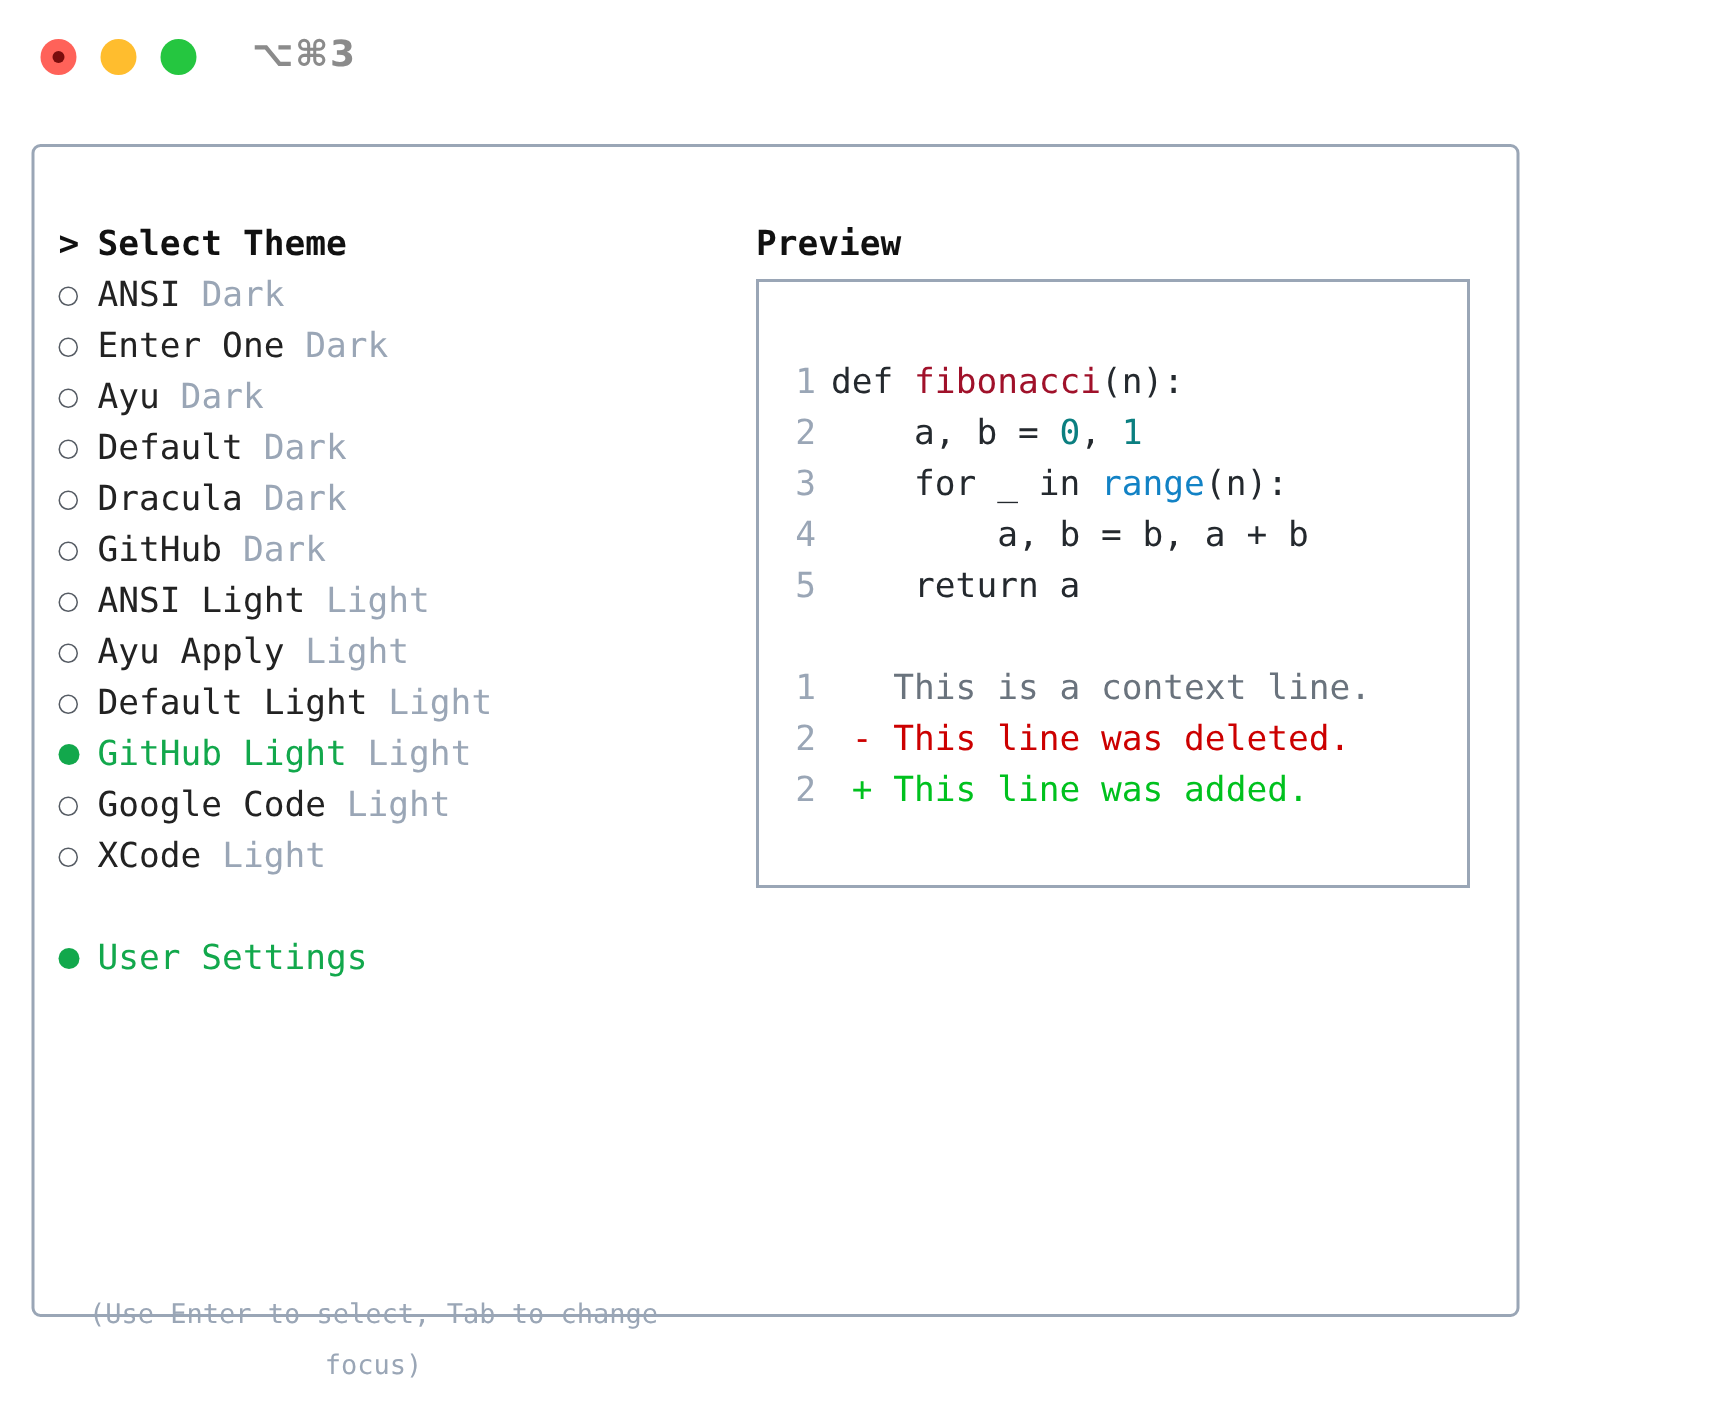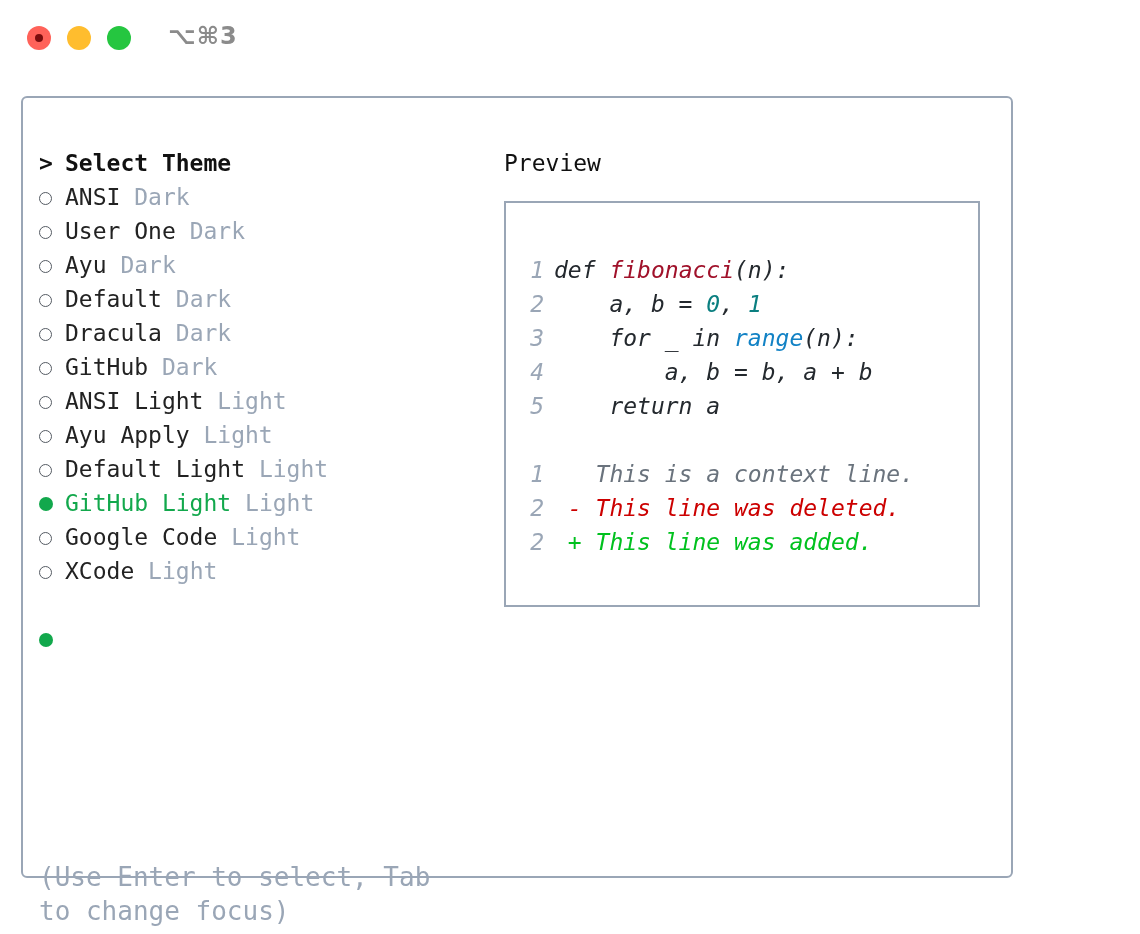--- a/index.html
+++ b/index.html
@@ -138,49 +138,49 @@
   }
   .row.selected .label { color: #12a84c; }
   .tag { color: #9aa6b6; }
   .gap { height: 34px; }
 
   .hint {
     position: absolute;
     left: 16px;
     top: 762px;
     width: 420px;
-    font-size: 26px;
+    font-size: 18px;
     line-height: 34px;
     color: #9aa6b6;
     white-space: pre-wrap;
+    text-align: center;
   }
 
   
   .right-col {
     position: absolute;
     left: 481px;
     top: 48px;
     width: 490px;
   }
   .preview-title {
     font-size: 23px;
-    font-weight: normal;
+    font-weight: bold;
     color: #111111;
     height: 34px;
     display: flex;
     align-items: center;
   }
   .preview-box {
-    margin-top: 21px;
+    margin-top: 6px;
     width: 476px;
     height: 406px;
     border: 2px solid #9aa6b6;
     box-sizing: border-box;
     position: relative;
-    font-style: italic;
   }
   .code {
     position: absolute;
     left: 14px;
     top: 50px;
     font-size: 23px;
     line-height: 34px;
     white-space: pre;
   }
   .cline { display: block; height: 34px; }
@@ -218,38 +218,38 @@
     <div class="panel-body">
 
       <div class="left-col">
 
         <div class="row">
           <span class="marker"><span class="caret">&gt;</span></span><span class="row-title">Select Theme</span>
         </div>
 
         <div id="theme-items">
             <div class="row"><span class="marker"><span class="bullet-empty"></span></span><span class="label">ANSI</span><span> </span><span class="tag">Dark</span></div>
-            <div class="row"><span class="marker"><span class="bullet-empty"></span></span><span class="label">User One</span><span> </span><span class="tag">Dark</span></div>
+            <div class="row"><span class="marker"><span class="bullet-empty"></span></span><span class="label">Enter One</span><span> </span><span class="tag">Dark</span></div>
             <div class="row"><span class="marker"><span class="bullet-empty"></span></span><span class="label">Ayu</span><span> </span><span class="tag">Dark</span></div>
             <div class="row"><span class="marker"><span class="bullet-empty"></span></span><span class="label">Default</span><span> </span><span class="tag">Dark</span></div>
             <div class="row"><span class="marker"><span class="bullet-empty"></span></span><span class="label">Dracula</span><span> </span><span class="tag">Dark</span></div>
             <div class="row"><span class="marker"><span class="bullet-empty"></span></span><span class="label">GitHub</span><span> </span><span class="tag">Dark</span></div>
             <div class="row"><span class="marker"><span class="bullet-empty"></span></span><span class="label">ANSI Light</span><span> </span><span class="tag">Light</span></div>
             <div class="row"><span class="marker"><span class="bullet-empty"></span></span><span class="label">Ayu Apply</span><span> </span><span class="tag">Light</span></div>
             <div class="row"><span class="marker"><span class="bullet-empty"></span></span><span class="label">Default Light</span><span> </span><span class="tag">Light</span></div>
             <div class="row selected"><span class="marker"><span class="bullet-filled"></span></span><span class="label">GitHub Light</span><span> </span><span class="tag">Light</span></div>
             <div class="row"><span class="marker"><span class="bullet-empty"></span></span><span class="label">Google Code</span><span> </span><span class="tag">Light</span></div>
             <div class="row"><span class="marker"><span class="bullet-empty"></span></span><span class="label">XCode</span><span> </span><span class="tag">Light</span></div>
           </div>
 
         <div class="gap"></div>
 
 
         <div id="apply-items">
-            <div class="row selected"><span class="marker"><span class="bullet-filled"></span></span></div>
+            <div class="row selected"><span class="marker"><span class="bullet-filled"></span></span><span class="label">User Settings</span></div>
           </div>
       </div>
 
       <div class="hint">(Use Enter to select, Tab to change focus)</div>
 
       <div class="right-col">
         <div class="preview-title">Preview</div>
         <div class="preview-box">
           <div class="code" id="code-block"><span class="cline"><span class="lno">1</span><span class="tok-plain">def </span><span class="tok-func">fibonacci</span><span class="tok-plain">(n):</span></span><span class="cline"><span class="lno">2</span><span class="tok-plain">    a, b = </span><span class="tok-num">0</span><span class="tok-plain">, </span><span class="tok-num">1</span></span><span class="cline"><span class="lno">3</span><span class="tok-plain">    for _ in </span><span class="tok-call">range</span><span class="tok-plain">(n):</span></span><span class="cline"><span class="lno">4</span><span class="tok-plain">        a, b = b, a + b</span></span><span class="cline"><span class="lno">5</span><span class="tok-plain">    return a</span></span><span class="blank"></span><span class="cline"><span class="lno">1</span><span class="tok-ctx">   This is a context line.</span></span><span class="cline"><span class="lno">2</span><span class="tok-del"> - This line was deleted.</span></span><span class="cline"><span class="lno">2</span><span class="tok-add"> + This line was added.</span></span></div>
         </div>

